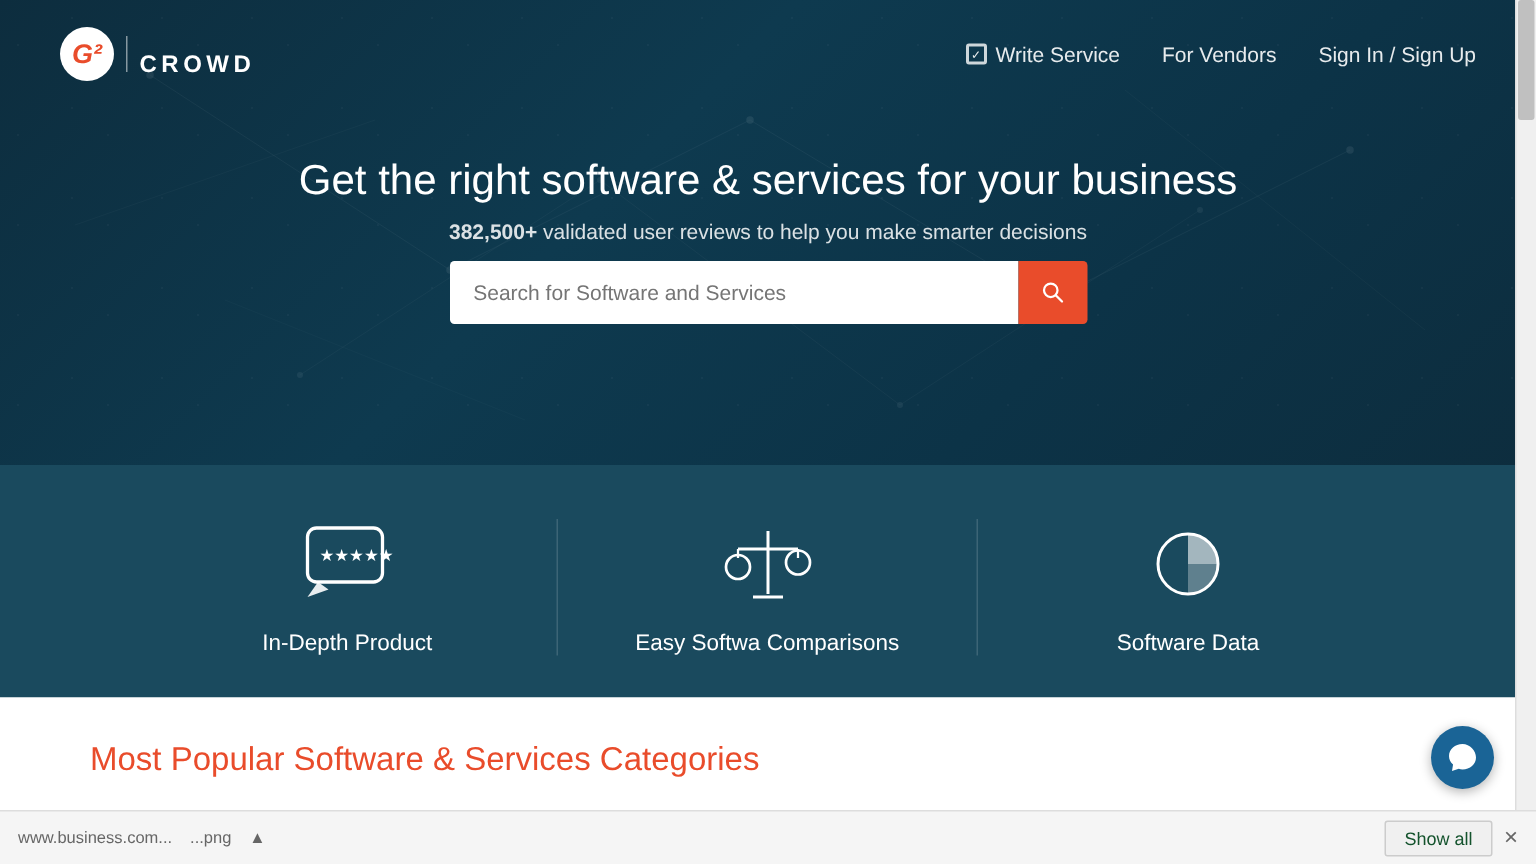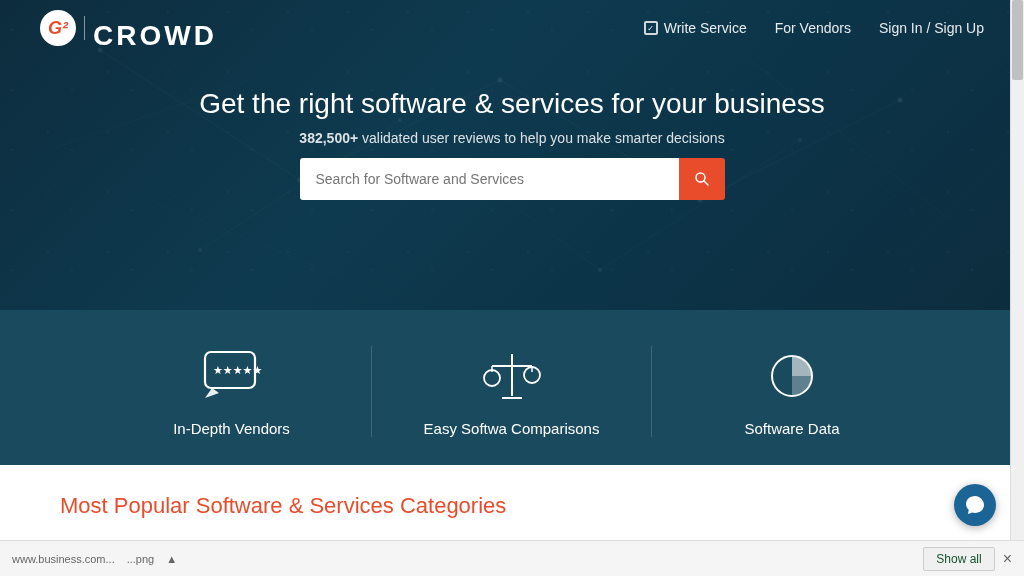--- a/index.html
+++ b/index.html
@@ -26,21 +26,21 @@
       position: absolute;
       inset: 0;
       opacity: 0.15;
     }
 
     
     .navbar {
       display: flex;
       align-items: center;
       justify-content: space-between;
-      padding: 4px 40px;
+      padding: 18px 40px;
       position: relative;
       z-index: 10;
     }
     .logo {
       display: flex;
       align-items: center;
       gap: 8px;
       color: white;
     }
     .logo-g2 {
@@ -56,21 +56,21 @@
       font-size: 18px;
       font-style: italic;
     }
     .logo-divider {
       width: 1px;
       height: 24px;
       background: rgba(255,255,255,0.5);
     }
     .logo-text {
       color: white;
-      font-size: 28px;
+      font-size: 16px;
       font-weight: 700;
       letter-spacing: 3px;
       margin-top: 16px;
     }
     .nav-links {
       display: flex;
       align-items: center;
       gap: 28px;
     }
     .nav-link {
@@ -359,21 +359,21 @@
 <div class="features-section">
 
   <div class="feature-item">
     <div class="feature-icon">
       <svg width="70" height="56" viewBox="0 0 70 56" fill="none" xmlns="http://www.w3.org/2000/svg">
         <rect x="8" y="4" width="50" height="36" rx="6" stroke="white" stroke-width="2.2" fill="none"></rect>
         <polygon points="15,40 8,50 22,45" fill="white" opacity="0.9"></polygon>
         <text x="16" y="26" fill="white" font-size="11" font-family="Arial">★★★★★</text>
       </svg>
     </div>
-    <span class="feature-label">In-Depth Vendors</span>
+    <span class="feature-label">In-Depth Product</span>
   </div>
 
   <div class="feature-item">
     <div class="feature-icon">
       <svg width="70" height="56" viewBox="0 0 70 56" fill="none" xmlns="http://www.w3.org/2000/svg">
         <line x1="35" y1="6" x2="35" y2="48" stroke="white" stroke-width="2"></line>
         <line x1="15" y1="18" x2="55" y2="18" stroke="white" stroke-width="2"></line>
         <line x1="15" y1="18" x2="15" y2="24" stroke="white" stroke-width="1.5"></line>
         <line x1="55" y1="18" x2="55" y2="24" stroke="white" stroke-width="1.5"></line>
         <circle cx="15" cy="30" r="8" stroke="white" stroke-width="1.8" fill="none"></circle>

